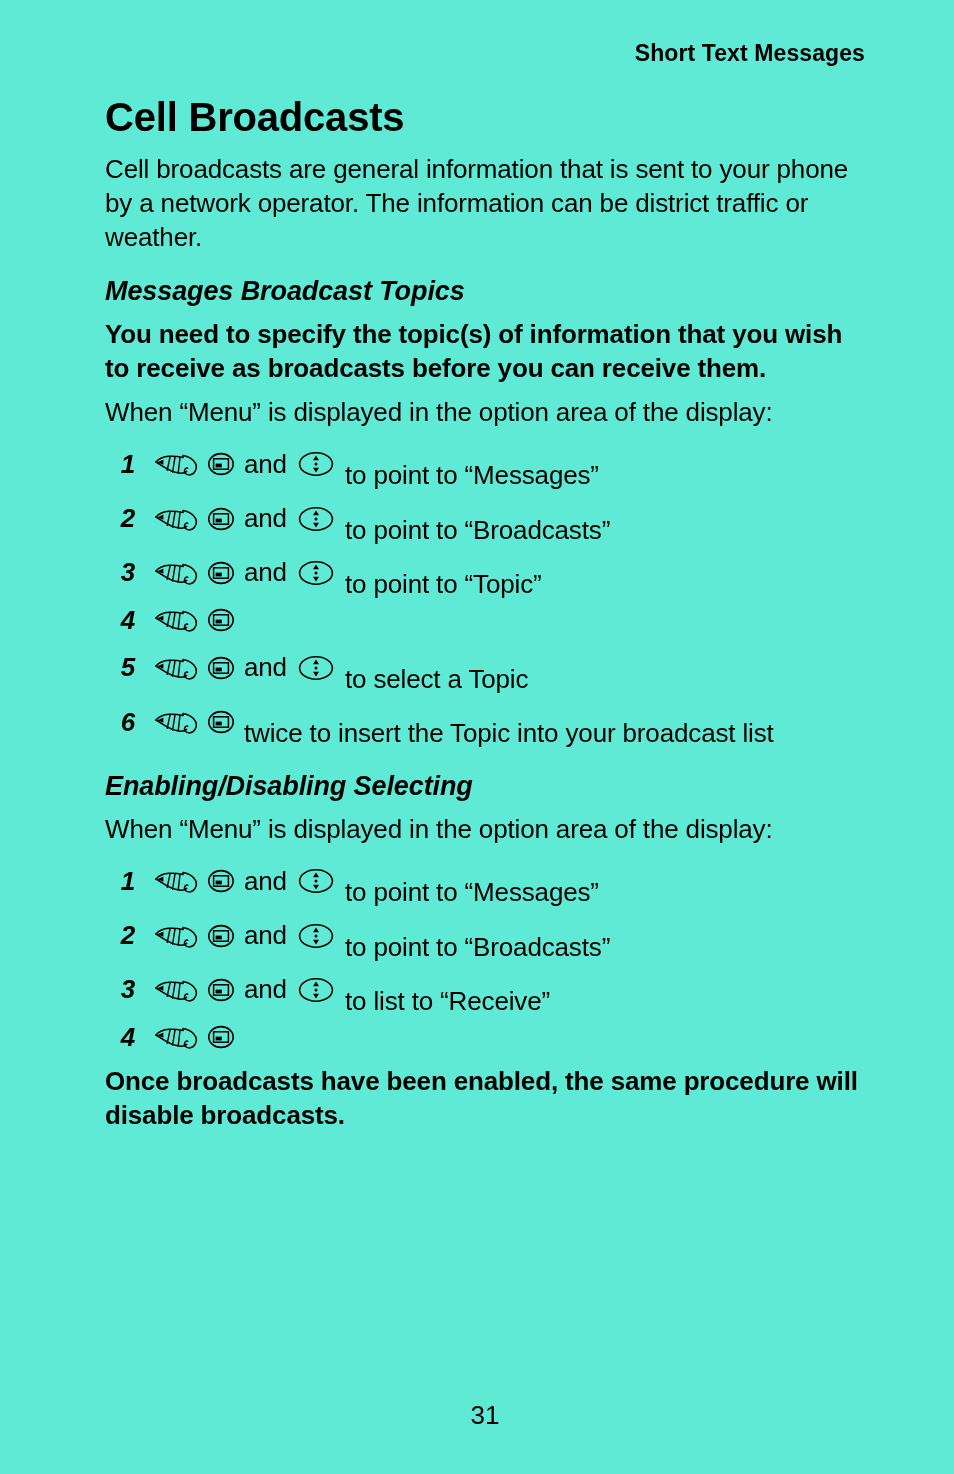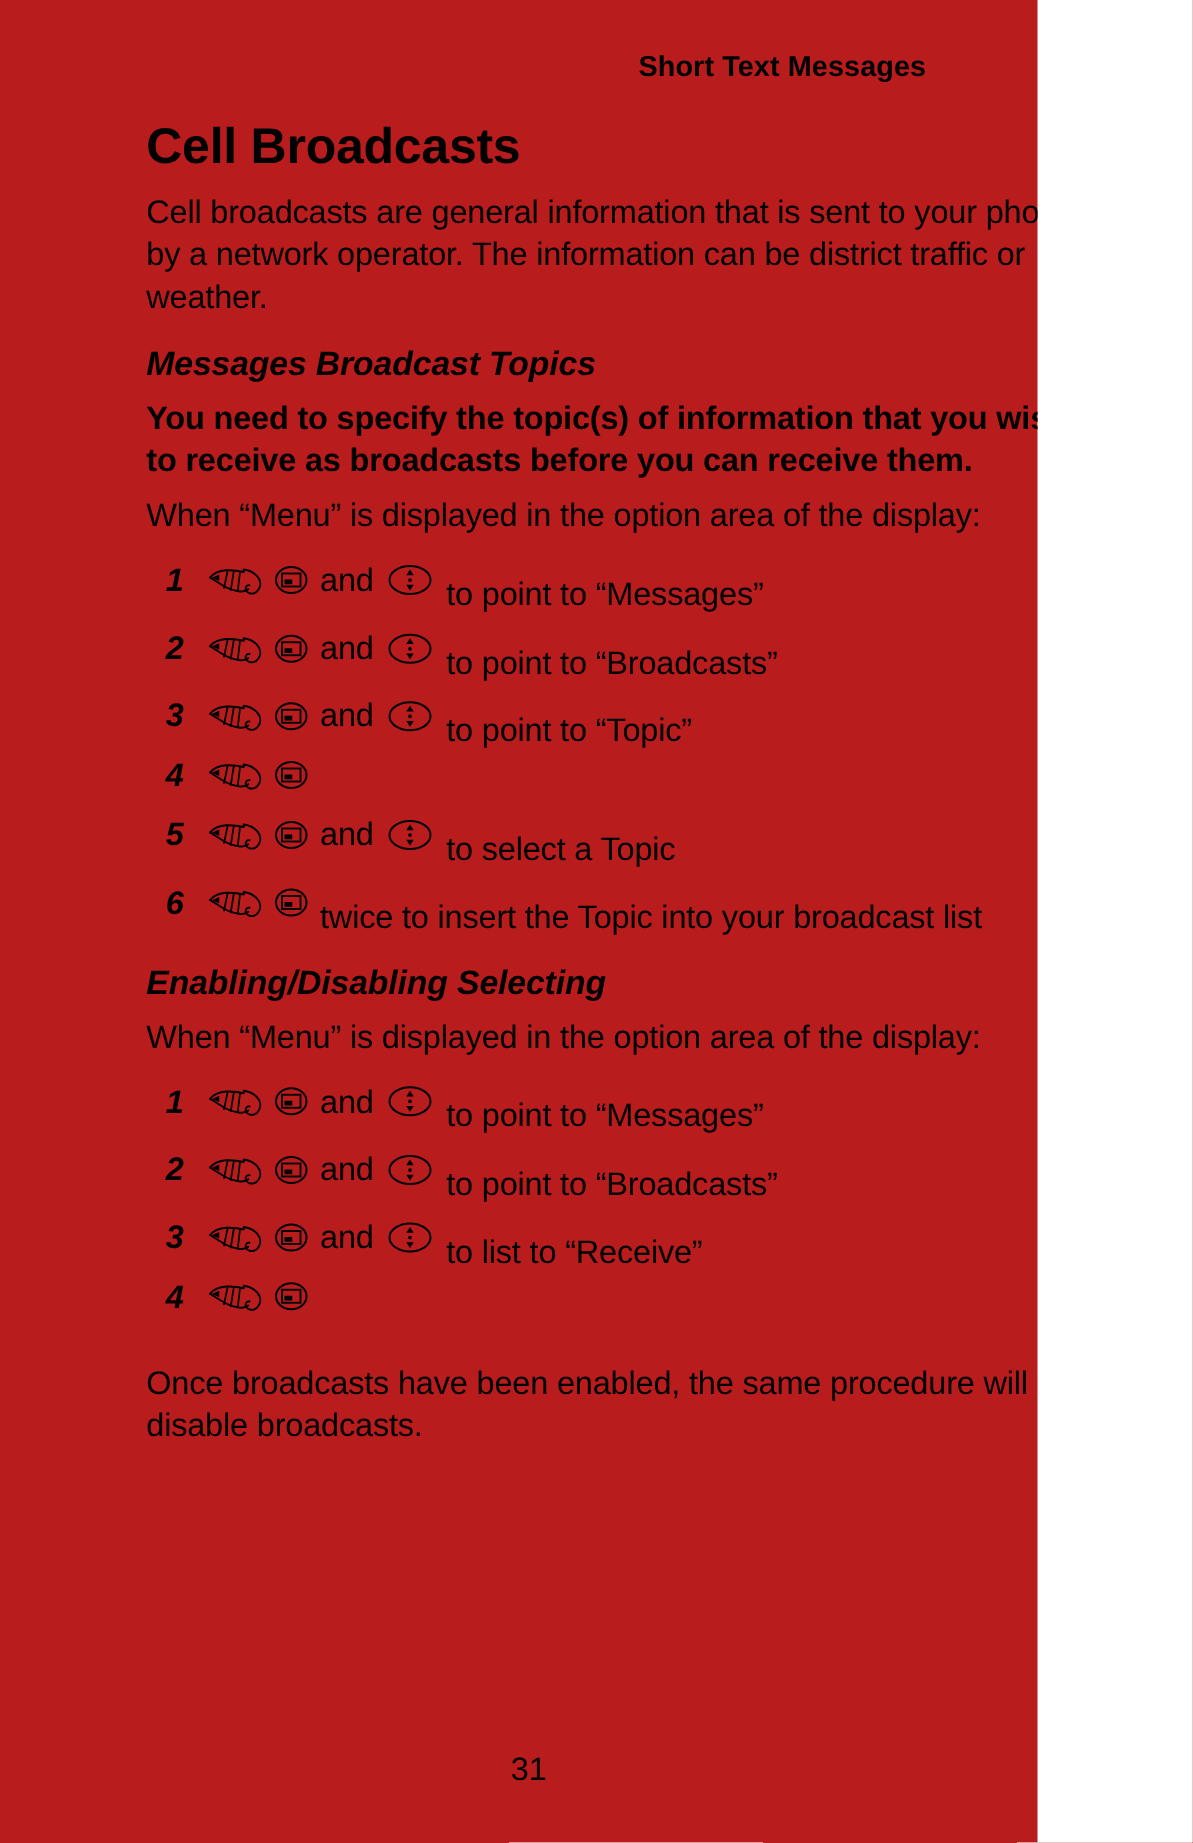--- a/index.html
+++ b/index.html
@@ -7,23 +7,23 @@
     margin: 0;
     padding: 0;
     background: #ffffff;
   }
   body {
     font-family: "Liberation Sans", sans-serif;
     color: #000000;
   }
   .page {
     position: relative;
-    width: 830px;
+    width: 954px;
     height: 1474px;
-    background: #b91c1c;
+    background: #5eead4;
     overflow: hidden;
     box-sizing: border-box;
   }
 
   
   .running-header {
     position: absolute;
     top: 42px;
     left: 105px;
     right: 89px;
@@ -31,21 +31,21 @@
     font-size: 23px;
     font-weight: bold;
     letter-spacing: 0.1px;
     line-height: 1;
   }
 
   
   .content {
     position: absolute;
     top: 96px;
-    left: 117px;
+    left: 105px;
     width: 760px;
   }
 
   h1.doc-title {
     font-size: 40px;
     font-weight: bold;
     margin: 0 0 14px 0;
     line-height: 1.05;
     letter-spacing: -0.2px;
   }
@@ -475,19 +475,19 @@
               <rect x="6.6" y="6.8" width="14.8" height="10.4" fill="none" stroke="#000" stroke-width="1.5"></rect>
               <rect x="8.6" y="11.6" width="6.2" height="3.8" fill="#000"></rect>
             </svg>
           </span>
         </span>
         <span class="step-text gap-after-key"></span>
       </li>
 
     </ol>
 
-    <p class="body-text" style="margin-top:31px;">Once broadcasts have been enabled, the same procedure will disable broadcasts.</p>
+    <p class="body-text" style="margin-top:6px;font-weight:bold;">Once broadcasts have been enabled, the same procedure will disable broadcasts.</p>
 
   </div>
 
   <div class="page-number">31</div>
 
 </div>
 
 </body></html>

